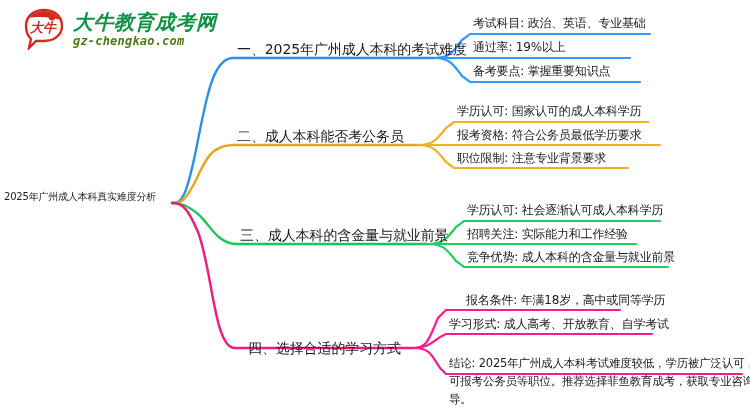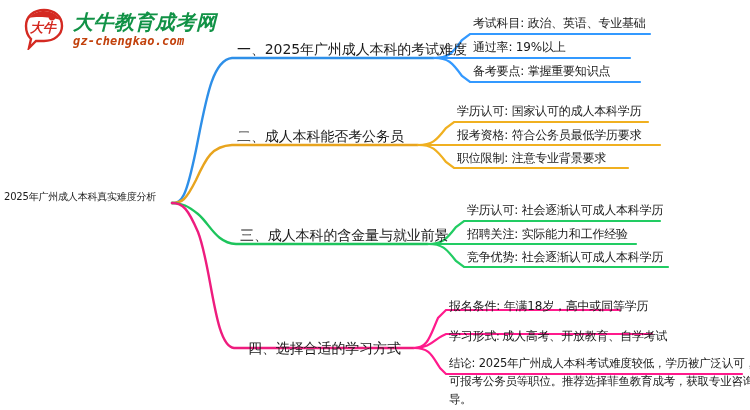--- a/index.html
+++ b/index.html
@@ -15,21 +15,21 @@
   
   .logo{position:absolute;left:22px;top:8px;display:flex;align-items:center;gap:7px;font-style:italic;}
   .logo-mark{position:relative;width:44px;height:42px;flex:none;}
   .logo-mark svg{display:block;}
   .logo-text{display:flex;flex-direction:column;justify-content:space-between;line-height:1;}
   .logo-title{
     font-size:20px;font-weight:bold;color:#119246;
     letter-spacing:.5px;white-space:nowrap;
   }
   .logo-sub{
-    margin-top:3px;font-size:12px;font-weight:bold;color:#c2410c;
+    margin-top:3px;font-size:12px;font-weight:bold;color:#4d7c0f;
     letter-spacing:.2px;white-space:nowrap;
     font-family:"DejaVu Sans Mono","Liberation Mono",monospace;
   }
 
   
   #wires{position:absolute;left:0;top:0;width:750px;height:410px;}
 
   
   .node{
     position:absolute;
@@ -109,20 +109,20 @@
   <div class="node leaf-node" style="left:473px;top:65px;">备考要点: 掌握重要知识点</div>
 
   <div class="node branch-node" style="left:237px;top:128px;">二、成人本科能否考公务员</div>
   <div class="node leaf-node" style="left:457px;top:105px;">学历认可: 国家认可的成人本科学历</div>
   <div class="node leaf-node" style="left:457px;top:129px;">报考资格: 符合公务员最低学历要求</div>
   <div class="node branch-node" style="left:240px;top:227px;">三、成人本科的含金量与就业前景</div>
 
   <div class="node leaf-node" style="left:457px;top:152px;">职位限制: 注意专业背景要求</div>
   <div class="node leaf-node" style="left:467px;top:204px;">学历认可: 社会逐渐认可成人本科学历</div>
   <div class="node leaf-node" style="left:467px;top:228px;">招聘关注: 实际能力和工作经验</div>
-  <div class="node leaf-node" style="left:467px;top:251px;">竞争优势: 社会逐渐认可成人本科学历</div>
+  <div class="node leaf-node" style="left:467px;top:251px;">竞争优势: 成人本科的含金量与就业前景</div>
 
   <div class="node branch-node" style="left:248px;top:340px;">四、选择合适的学习方式</div>
-  <div class="node leaf-node" style="left:449px;top:294px;margin-top:6px;">报名条件: 年满18岁，高中或同等学历</div>
-  <div class="node leaf-node" style="left:449px;top:330px;font-family:Liberation Serif, serif;">学习形式: 成人高考、开放教育、自学考试</div>
+  <div class="node leaf-node" style="left:466px;top:294px;">报名条件: 年满18岁，高中或同等学历</div>
+  <div class="node leaf-node" style="left:449px;top:318px;">学习形式: 成人高考、开放教育、自学考试</div>
   <div class="node leaf-node conc-node" style="left:449px;top:355px;">结论: 2025年广州成人本科考试难度较低，学历被广泛认可，考生可报考公务员等职位。推荐选择菲鱼教育成考，获取专业咨询和指导。</div>
 
 </div>
 
 </body></html>

